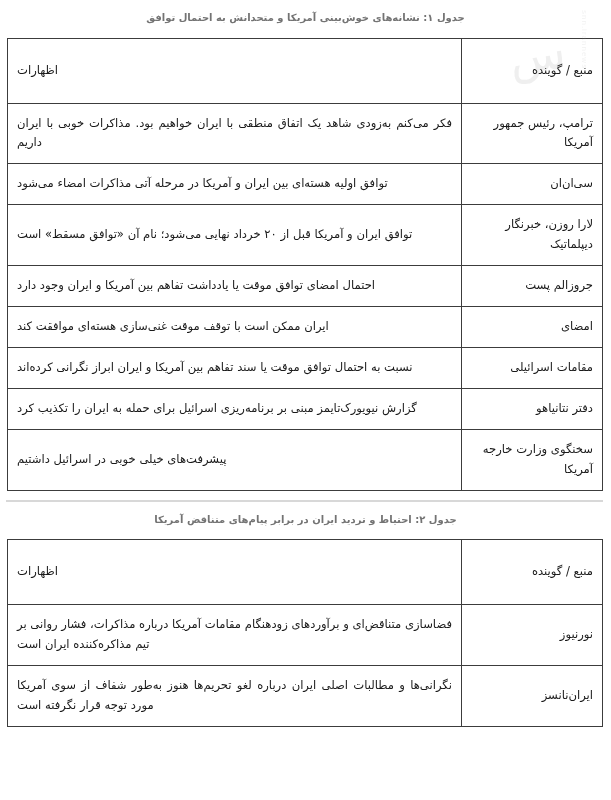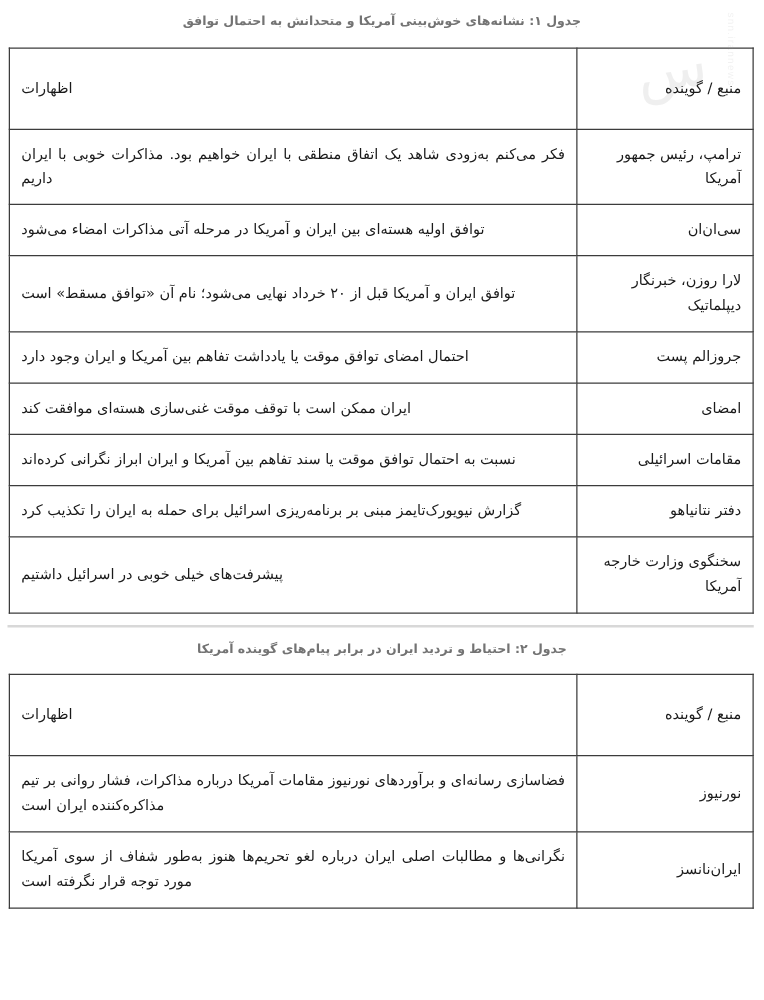--- a/index.html
+++ b/index.html
@@ -194,37 +194,37 @@
         <td class="cell-speaker">سخنگوی وزارت خارجه آمریکا</td>
         <td class="cell-statement">پیشرفت‌های خیلی خوبی در اسرائیل داشتیم</td>
       </tr>
     </tbody>
   </table>
 
   <div class="divider-rule"></div>
 
   <div class="watermark-bottom">س</div>
 
-  <div class="table-title">جدول ۲: احتیاط و تردید ایران در برابر پیام‌های گوینده آمریکا</div>
+  <div class="table-title">جدول ۲: احتیاط و تردید ایران در برابر پیام‌های متناقض آمریکا</div>
 
   <table class="data-table">
     <colgroup>
       <col class="col-speaker">
       <col class="col-statement">
     </colgroup>
     <thead>
       <tr>
         <th class="hdr-speaker">منبع / گوینده</th>
         <th class="hdr-statement">اظهارات</th>
       </tr>
     </thead>
     <tbody>
       <tr>
         <td class="cell-speaker">نورنیوز</td>
-        <td class="cell-statement">فضاسازی رسانه‌ای و برآوردهای نورنیوز مقامات آمریکا درباره مذاکرات، فشار روانی بر تیم مذاکره‌کننده ایران است</td>
+        <td class="cell-statement">فضاسازی متناقض‌ای و برآوردهای زودهنگام مقامات آمریکا درباره مذاکرات، فشار روانی بر تیم مذاکره‌کننده ایران است</td>
       </tr>
       <tr>
         <td class="cell-speaker">ایران‌نانسز</td>
         <td class="cell-statement">نگرانی‌ها و مطالبات اصلی ایران درباره لغو تحریم‌ها هنوز به‌طور شفاف از سوی آمریکا مورد توجه قرار نگرفته است</td>
       </tr>
     </tbody>
   </table>
 
 </div>
 

